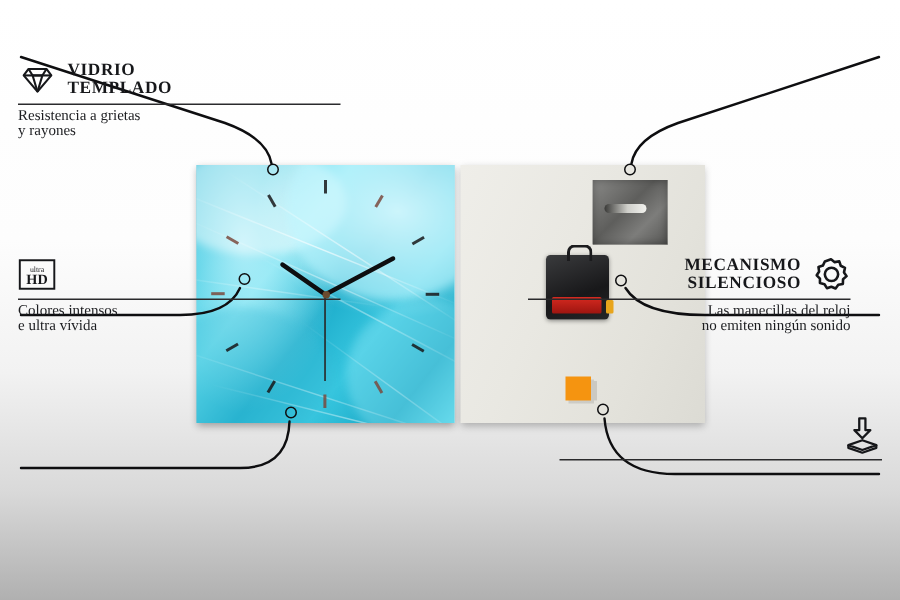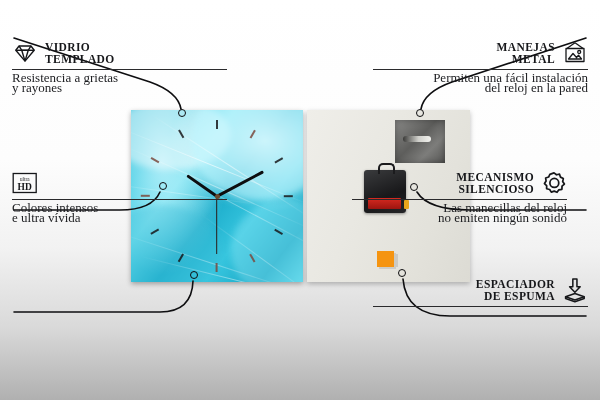--- a/index.html
+++ b/index.html
@@ -23,21 +23,21 @@
   .ficon{width:26px;height:26px;flex:0 0 26px;display:block;}
   .ftitle{
     font-size:11.5px;line-height:12.5px;letter-spacing:.4px;
     color:#16171a;font-weight:700;
     font-variant:small-caps;text-transform:uppercase;
     font-family:"Liberation Serif", serif;
     white-space:pre-line;
   }
   .frule{height:1px;background:#2a2a2c;margin:3px 0 3px 0;width:100%;}
   .fdesc{
-    font-size:13px;line-height:10px;color:#1c1d20;
+    font-size:10px;line-height:10px;color:#1c1d20;
     font-family:"Liberation Serif", serif;white-space:pre-line;
   }
 
   
   #f-glass   {left:12px; top:40px;}
   #f-print   {left:12px; top:170px;}
   #f-edges   {left:12px; top:277px;}
   #f-handles {left:373px;top:40px;}
   #f-mech    {left:352px;top:170px;}
   #f-spacer  {left:373px;top:277px;}
@@ -194,38 +194,20 @@
         <text x="12.7" y="10.2" text-anchor="middle" font-family="Liberation Serif, serif" font-size="5.2" fill="#16171a">ultra</text>
         <text x="12.7" y="18.6" text-anchor="middle" font-family="Liberation Serif, serif" font-size="9.5" font-weight="bold" fill="#16171a">HD</text>
       </svg>
     </div>
     <div class="frule"></div>
     <div class="fdesc">Colores intensos
 e ultra vívida</div>
   </div>
 
 
-  <div class="feature right" id="f-handles">
-    <div class="fhead">
-      <svg class="ficon" viewBox="0 0 26 24">
-        <g fill="none" stroke="#16171a" stroke-width="1.3" stroke-linejoin="round">
-          <rect x="4" y="7.5" width="18" height="13"></rect>
-          <path d="M13 1.8 L5.2 7.2"></path>
-            <path d="M13 1.8 L20.8 7.2"></path>
-          <path d="M6.5 18 L11 12.5 L14.5 16.5 L16.5 14.2 L19.5 18 Z"></path>
-          <circle cx="17.2" cy="11" r="1.5"></circle>
-        </g>
-      </svg>
-      <div class="ftitle">MANEJAS
-METAL</div>
-    </div>
-    <div class="frule"></div>
-    <div class="fdesc">Permiten una fácil instalación
-del reloj en la pared</div>
-  </div>
 
   <div class="feature right" id="f-mech">
     <div class="fhead">
       <svg class="ficon" viewBox="0 0 24 24">
         <g fill="none" stroke="#16171a" stroke-width="1.6" stroke-linejoin="round">
           <path d="M12 2.6 L14.3 4.4 L17.1 3.9 L18 6.6 L20.6 7.9 L20 10.7 L21.6 13 L19.4 14.9 L19.3 17.8 L16.5 18.3 L14.8 20.6 L12.2 19.5 L9.5 20.4 L8 18 L5.2 17.3 L5.2 14.5 L3.2 12.5 L4.7 10.2 L4.3 7.4 L7 6.5 L8.2 4 Z"></path>
           <circle cx="12.3" cy="11.9" r="4.1"></circle>
         </g>
       </svg>
       <div class="ftitle">MECANISMO
@@ -238,19 +220,17 @@
 
   <div class="feature right" id="f-spacer">
     <div class="fhead">
       <svg class="ficon" viewBox="0 0 24 24">
         <g fill="none" stroke="#16171a" stroke-width="1.4" stroke-linejoin="round">
           <path d="M10 1.8 L13.8 1.8 L13.8 9 L16.8 9 L11.9 14 L7 9 L10 9 Z"></path>
           <path d="M11.9 15.2 L20.5 18.2 L11.9 21.2 L3.3 18.2 Z"></path>
           <path d="M3.3 18.2 L3.3 19.9 L11.9 22.9 L20.5 19.9 L20.5 18.2"></path>
         </g>
       </svg>
-      <div class="ftitle">ESPACIADOR
-DE ESPUMA</div>
     </div>
     <div class="frule"></div>
   </div>
 
 </div>
 
 </body></html>

